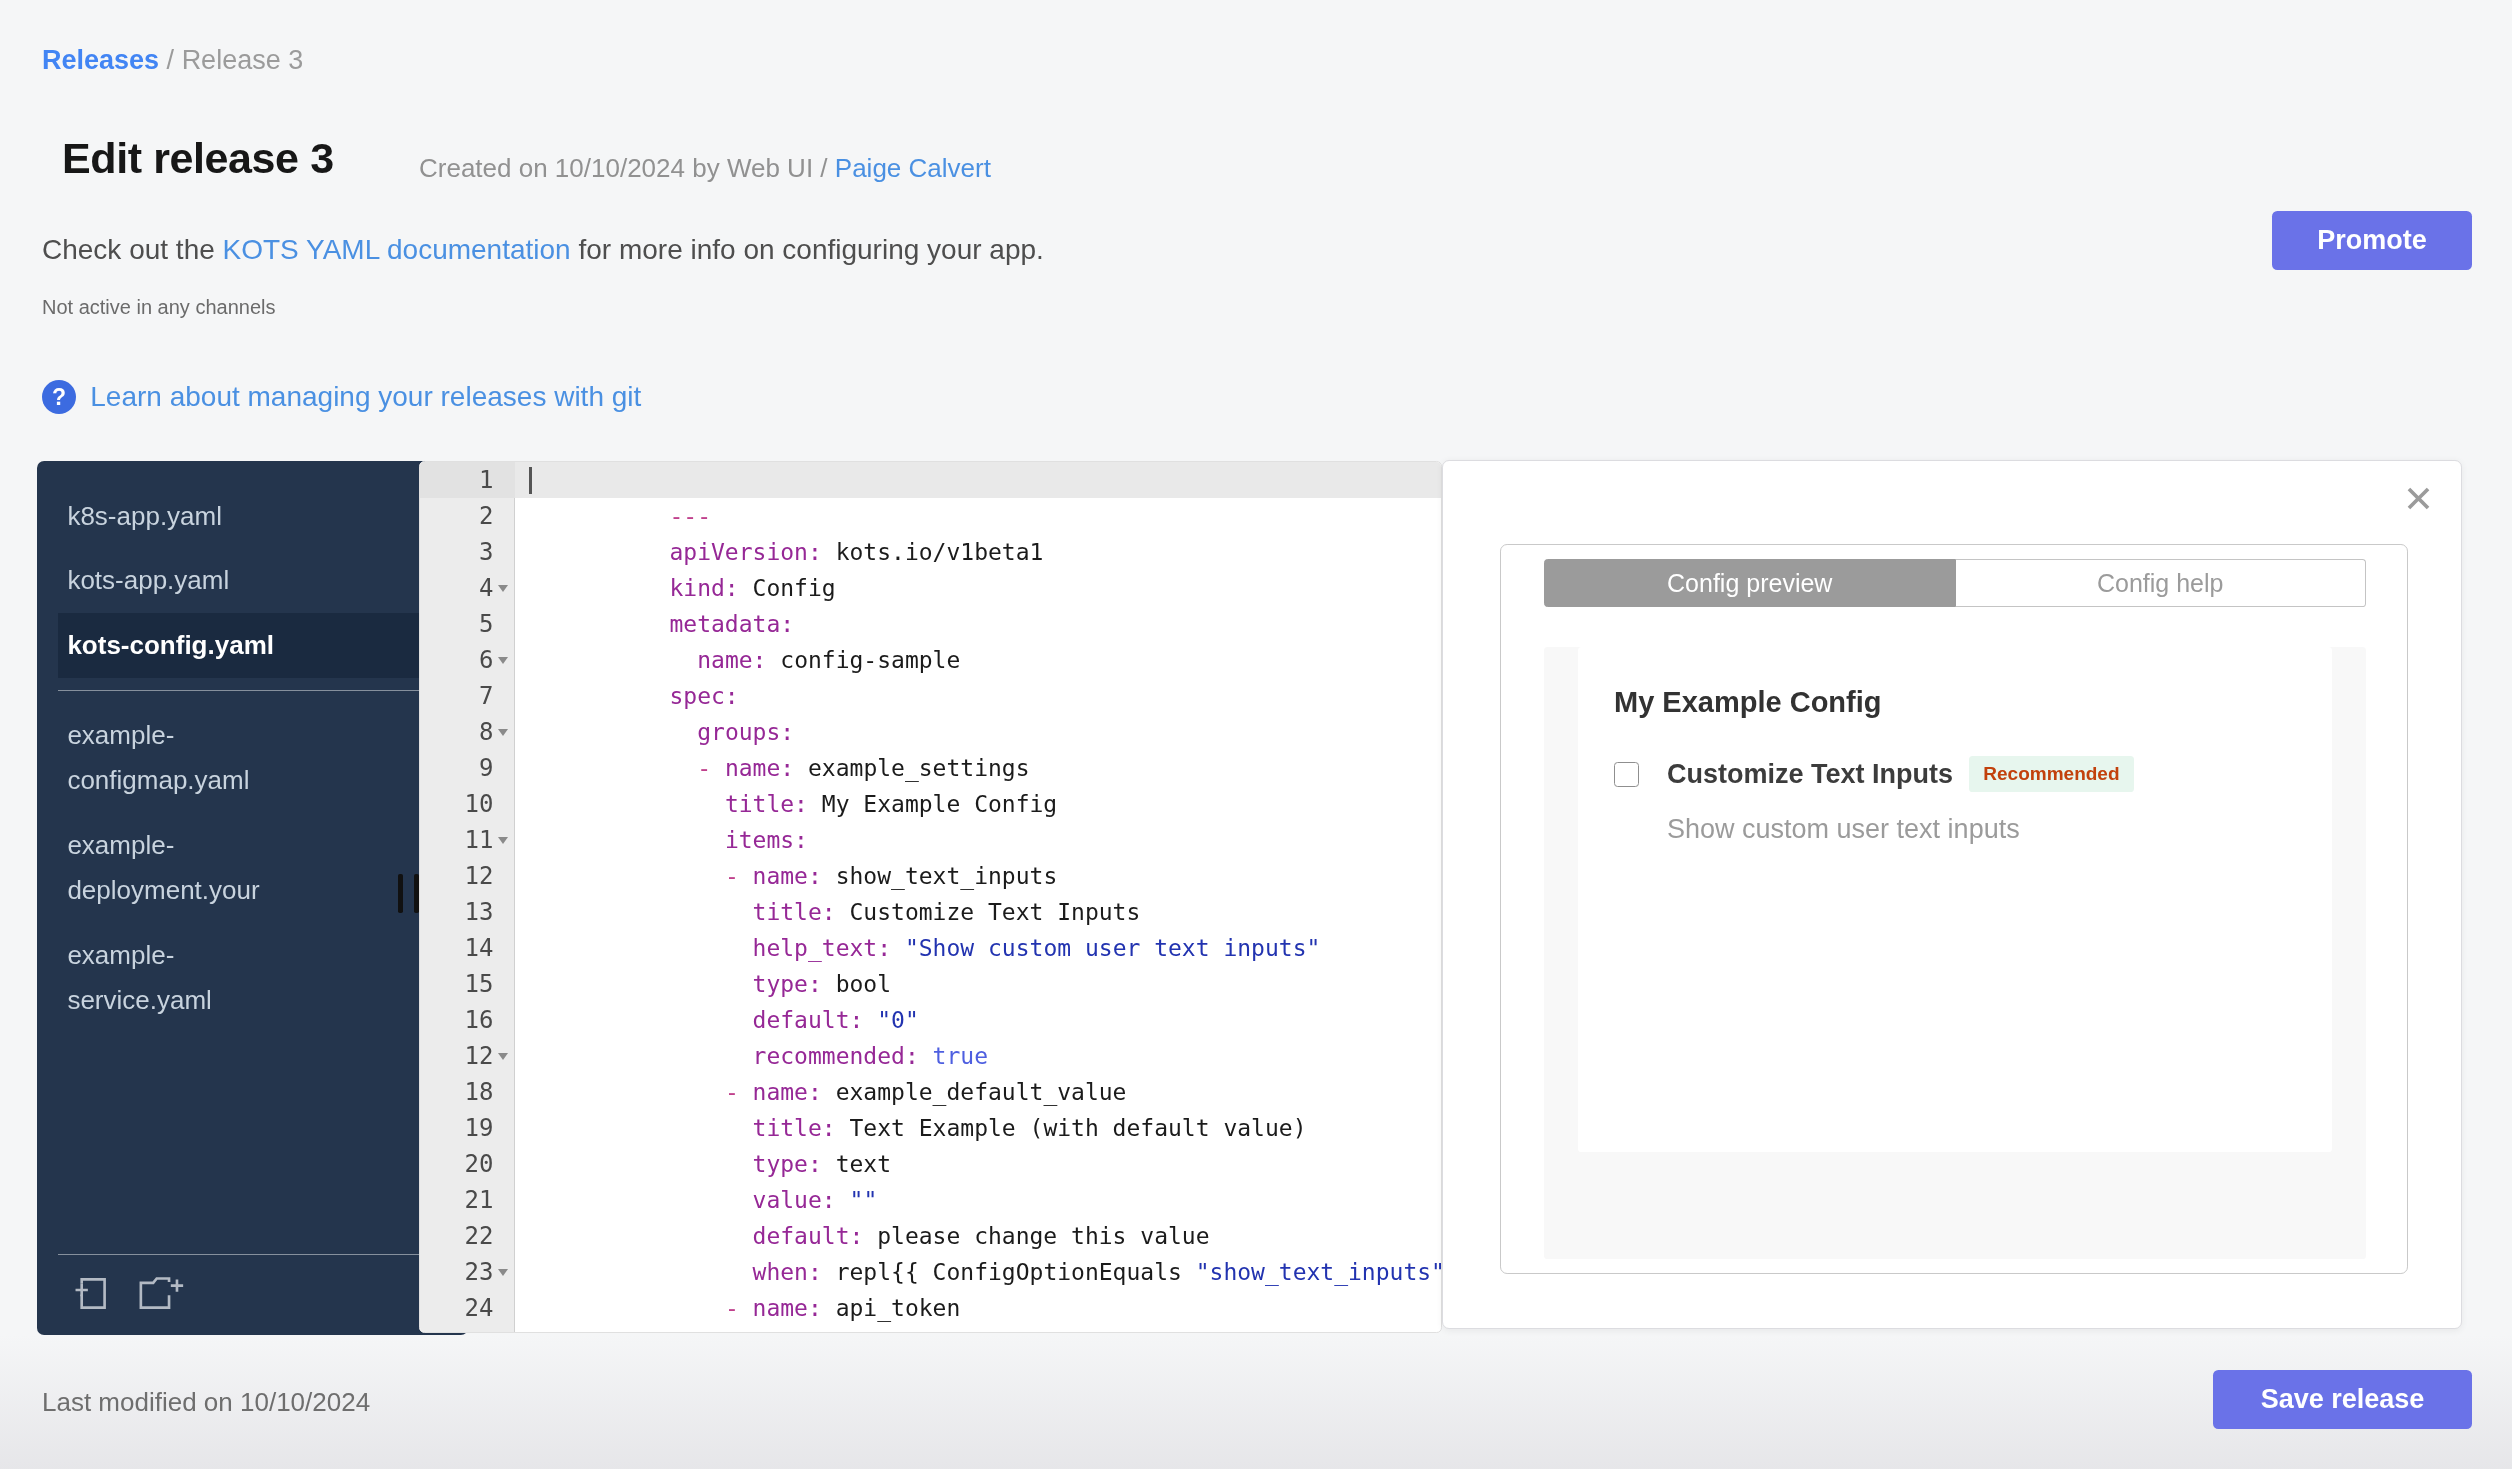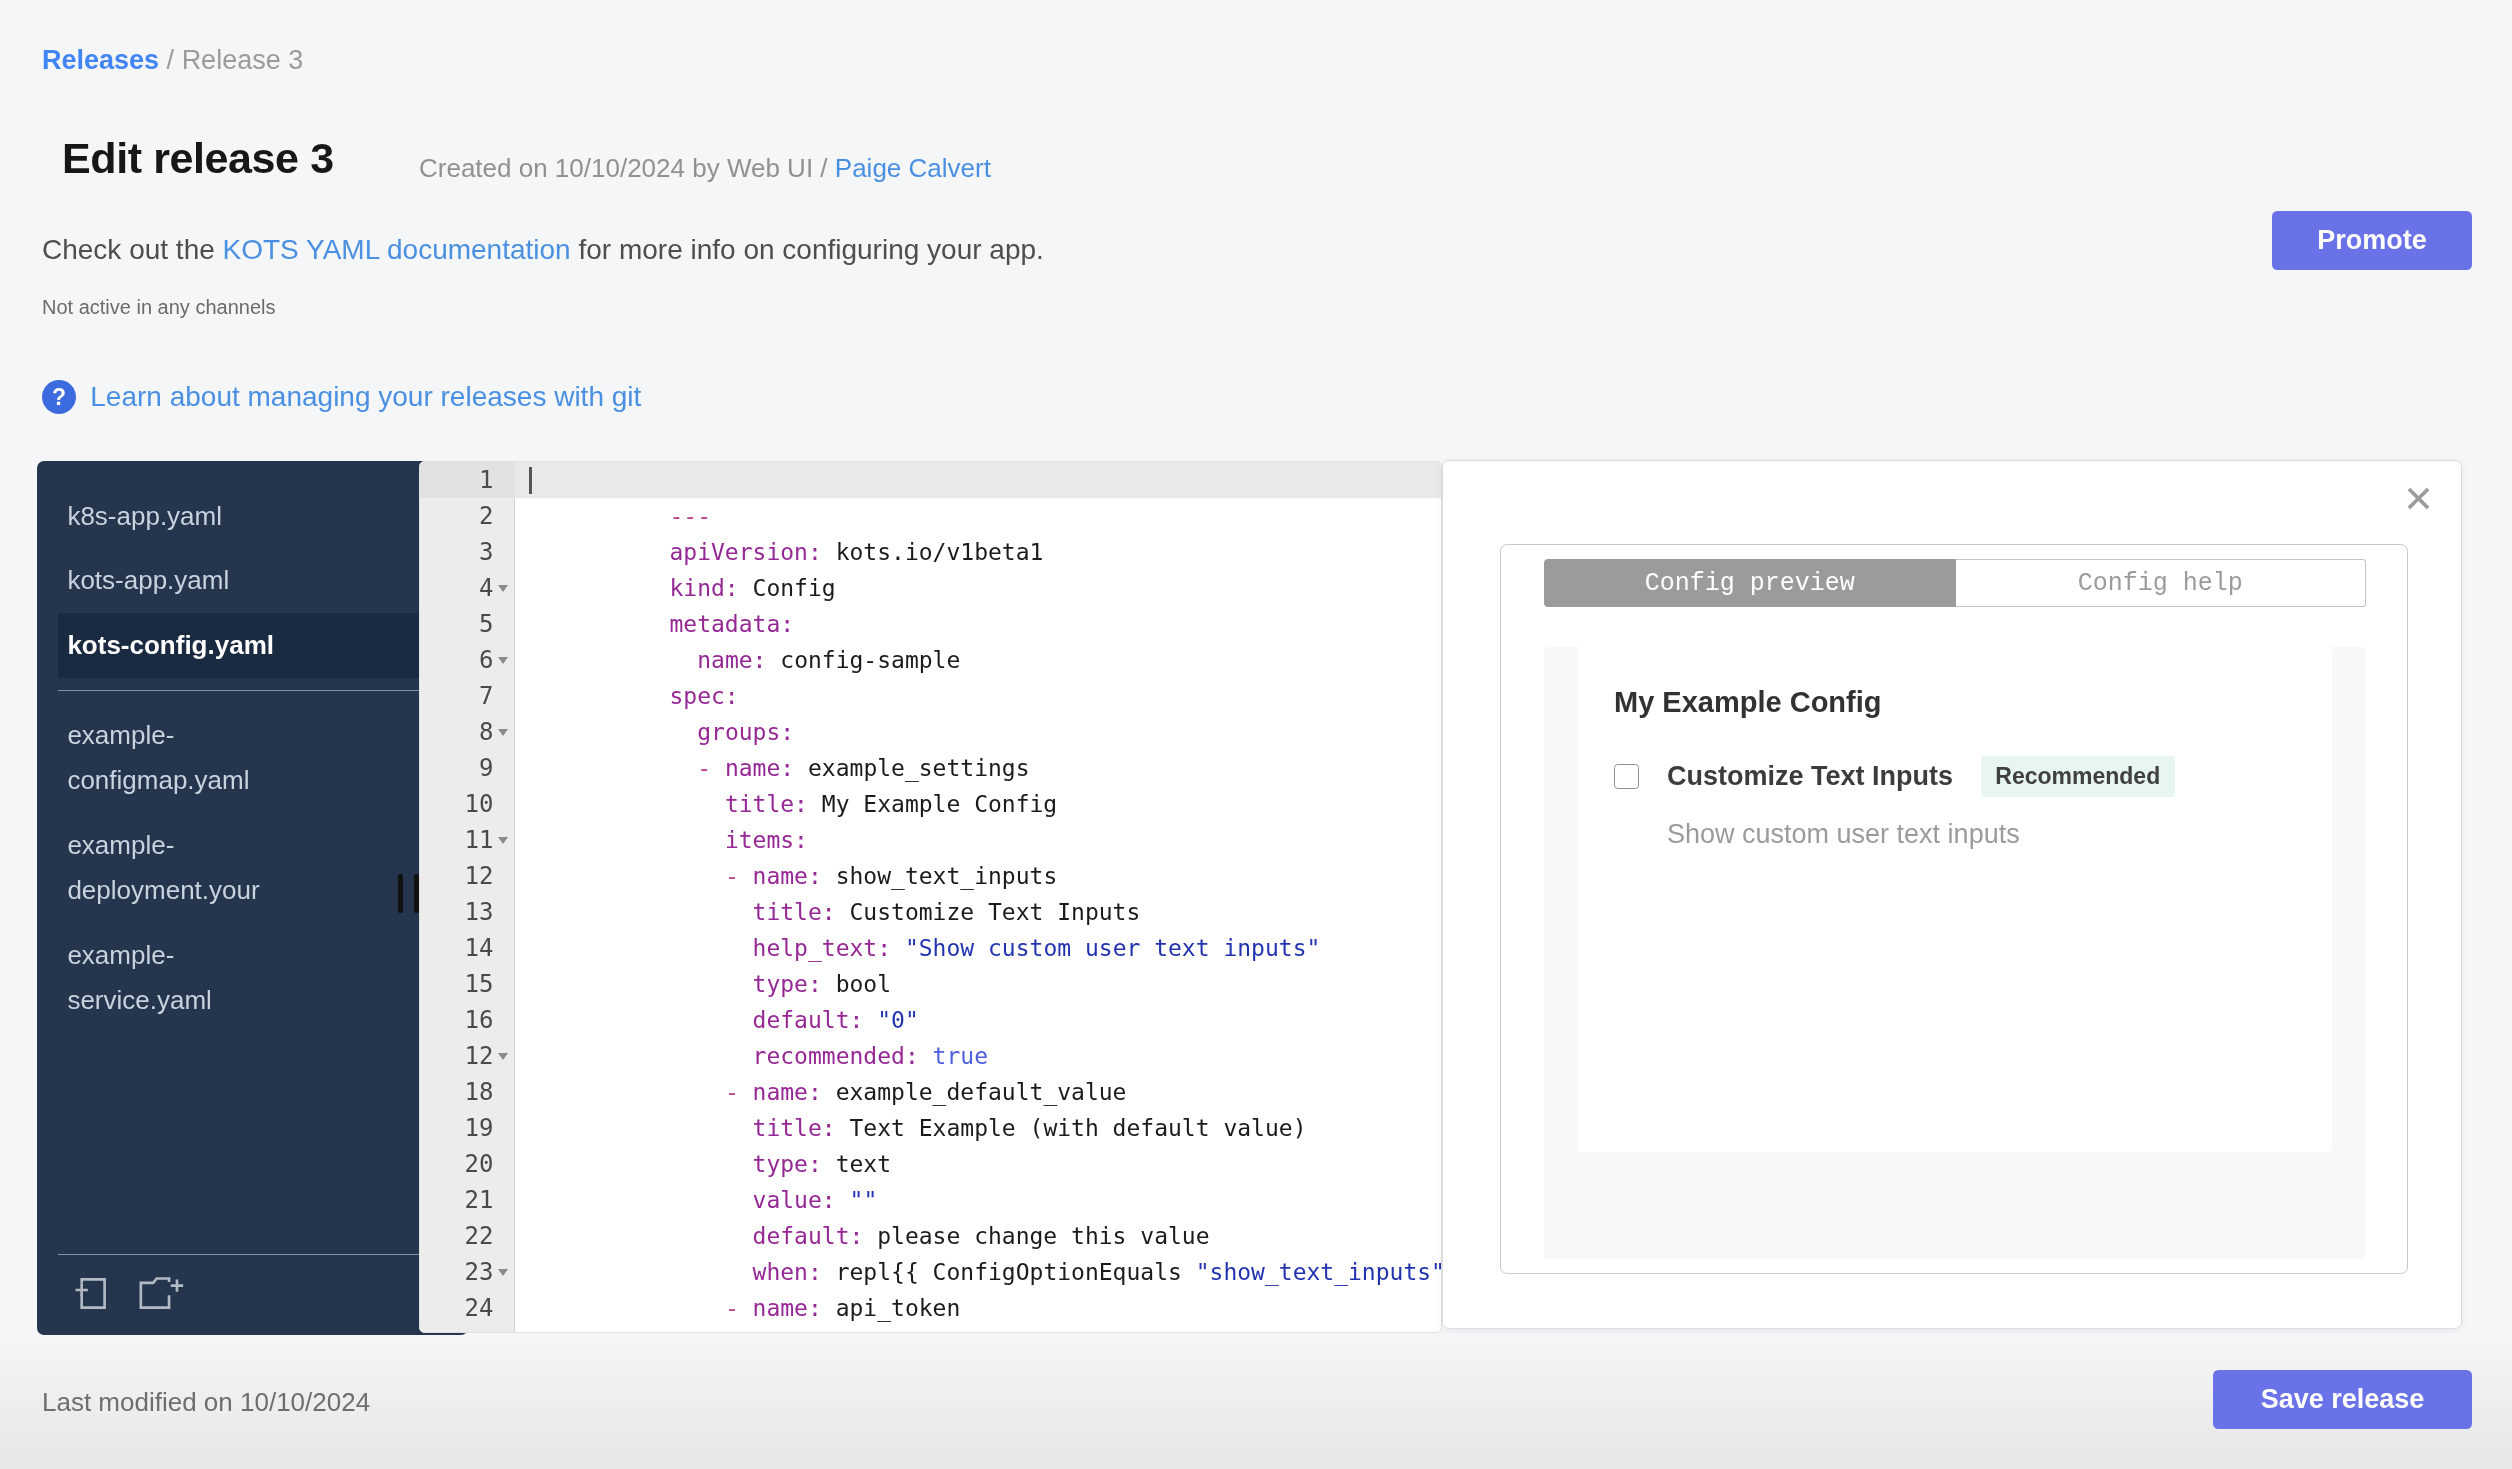--- a/index.html
+++ b/index.html
@@ -87,33 +87,33 @@
   
   .preview-panel { position: absolute; left: 1442px; top: 460px; width: 1020px; height: 869px;
                    background: #fff; border: 0.9px solid #dcdce0; border-radius: 7.1px;
                    box-shadow: 0 1.8px 7.1px rgba(0,0,0,0.06); }
   .close-x { position: absolute; right: 27px; top: 19.6px; font-size: 37px; color: #9b9b9b;
              cursor: pointer; line-height: 1; font-weight: 400; }
   .preview-card { position: absolute; left: 57px; top: 83px; width: 908px; height: 730px;
                   border: 0.9px solid #c9c9c9; border-radius: 7.1px; padding: 14.3px 43px 0 43px; }
   .tabs { display: flex; width: 822px; height: 48px; }
   .tab { flex: 1; display: flex; align-items: center; justify-content: center;
-         font-size: 25px; cursor: pointer; font-family: Liberation Mono, monospace; }
+         font-size: 25px; cursor: pointer; }
   .tab-active { background: #9b9b9b; color: #fff; border: 0.9px solid #9b9b9b; border-radius: 3.6px 0 0 3.6px; }
   .tab-inactive { background: #fff; color: #9b9b9b; border: 0.9px solid #c4c4c4; border-left: none;
                   border-radius: 0 3.6px 3.6px 0; }
   .preview-gray { margin-top: 40px; width: 822px; height: 612px; background: #f8f8f8; border-radius: 3.6px; }
   .preview-white { margin: 32px auto 0 auto; width: 754px; height: 505px; background: #ffffff;
                    border-radius: 3.6px; padding: 39px 36px 0 36px; }
   .group-title { font-size: 29px; font-weight: 700; color: #323232; }
   .config-item-row { margin-top: 37px; display: flex; align-items: center; }
   .cfg-checkbox { appearance: none; -webkit-appearance: none; width: 25px; height: 25px;
                   border: 1.8px solid #8f8f8f; border-radius: 3.6px; background: #fff; cursor: pointer; }
   .cfg-label { margin-left: 28px; font-size: 27px; font-weight: 700; color: #3c3c3c; }
-  .cfg-badge { margin-left: 28px; background: #e7f6ee; color: #404040; font-size: 23px; font-weight: 700;
+  .cfg-badge { margin-left: 16px; background: #e7f6ee; color: #c2410c; font-size: 19px; font-weight: 700;
                padding: 7.1px 14.3px; border-radius: 3.6px; }
   .cfg-help { margin-top: 21.4px; margin-left: 53px; font-size: 27px; color: #9b9b9b; }
 
   
   .last-modified { position: absolute; left: 42px; top: 1387px; font-size: 26px; color: #6e6e6e; }
 </style>
 </head>
 <body>
 
 <div class="bottom-fade"></div>

